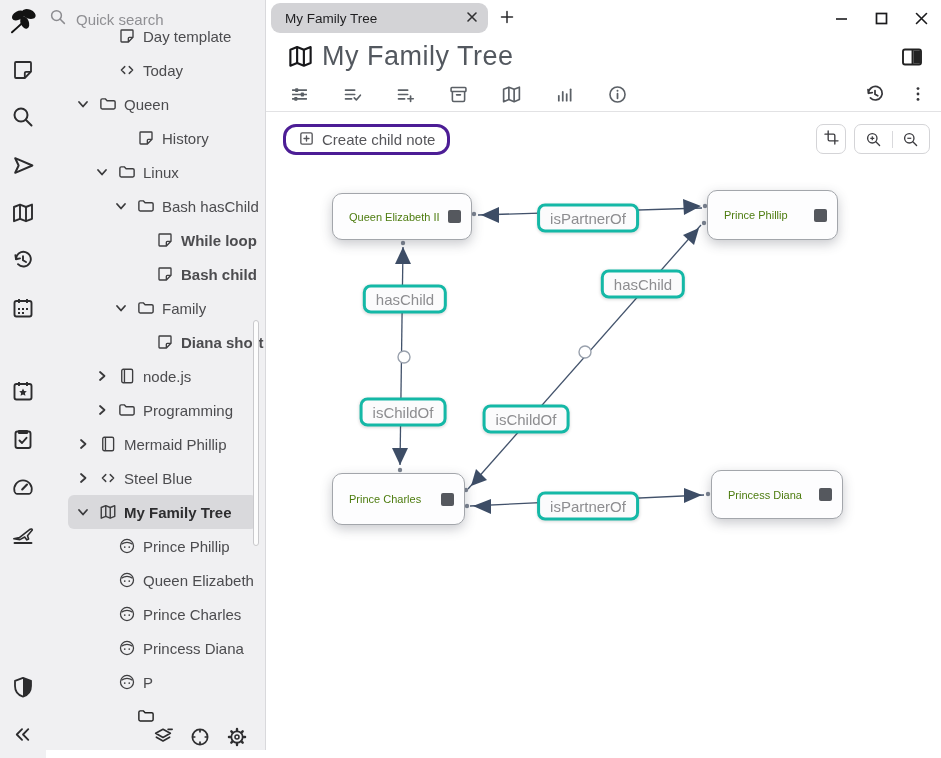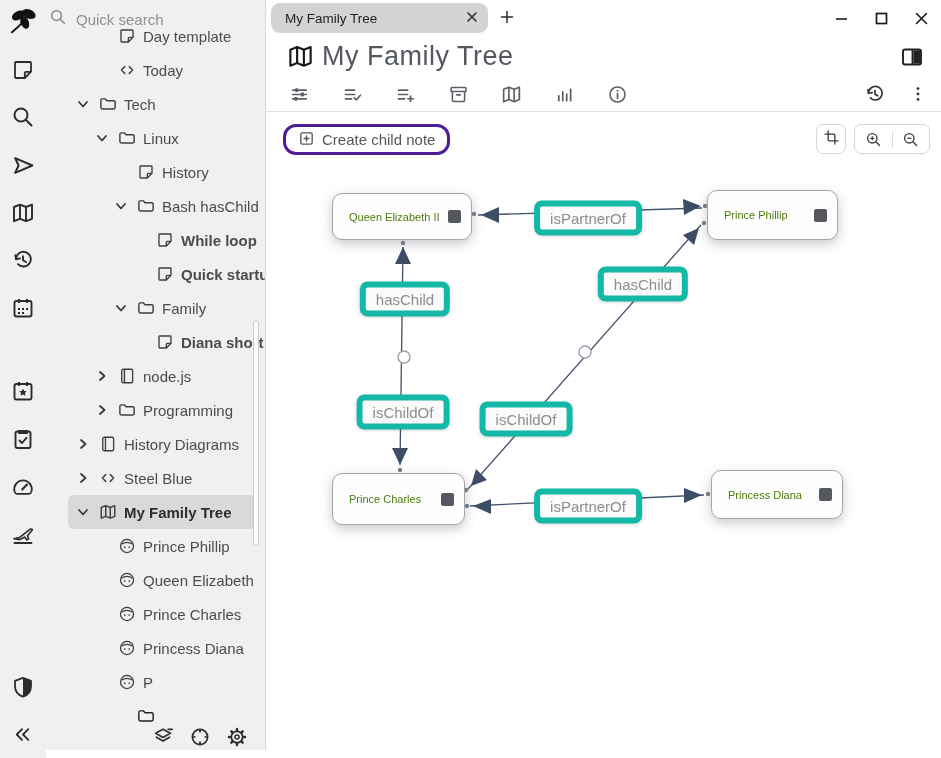--- a/index.html
+++ b/index.html
@@ -62,21 +62,21 @@
   .zoom-group .zg + .zg { border-left:1px solid #d9d9dc; }
 
   
   .map-layer { position:absolute; left:266px; top:160px; width:675px; height:598px; background:#fff; }
   .edge-svg { position:absolute; left:0; top:0; pointer-events:none; }
   .node { position:absolute; display:flex; align-items:center; background:#fdfdfe;
     border:1px solid #a3a6ab; border-radius:10px; box-shadow:0 4px 12px rgba(60,64,80,.28);
     padding:0 10px 0 16px; cursor:pointer; }
   .node .nlabel { font-size:11px; color:#4d7c0f; flex:1; }
   .node .nhandle { width:13px; height:13px; background:#55585e; border-radius:2px; margin-left:8px; cursor:pointer; }
-  .elabel { position:absolute; transform:translate(-50%,-50%); background:#fbfbfc; border:6px solid #14b8a6;
+  .elabel { position:absolute; transform:translate(-50%,-50%); background:#fbfbfc; border:3px solid #14b8a6;
     border-radius:8px; padding:3px 10px; font-size:15px; color:#8d8d90; box-shadow:0 1px 3px rgba(0,0,0,.13); cursor:pointer; }
 </style>
 </head>
 <body>
 
 <svg width="0" height="0" style="position:absolute">
   <defs>
     <g id="ic-chev-down">
         <path d="M3 5 L7 9.5 L11 5" fill="none" stroke="currentColor" stroke-width="1.8" stroke-linecap="round" stroke-linejoin="round"></path>
       </g>
@@ -351,115 +351,115 @@
       </div>
     <div class="trow lvl1">
         <span class="exp">
           <svg width="14" height="14" viewBox="0 0 14 14">
             <use href="#ic-chev-down"></use>
           </svg>
         </span>
         <span class="tic"><svg width="18" height="18" viewBox="0 0 24 24">
             <use href="#ic-folder"></use>
           </svg></span>
-        <span class="tlabel">Tech</span>
+        <span class="tlabel">Queen</span>
+      </div>
+    <div class="trow lvl3">
+        <span class="exp"></span>
+        <span class="tic"><svg width="18" height="18" viewBox="0 0 24 24">
+            <use href="#ic-note"></use>
+          </svg></span>
+        <span class="tlabel">History</span>
       </div>
     <div class="trow lvl2">
         <span class="exp">
           <svg width="14" height="14" viewBox="0 0 14 14">
             <use href="#ic-chev-down"></use>
           </svg>
         </span>
         <span class="tic"><svg width="18" height="18" viewBox="0 0 24 24">
             <use href="#ic-folder"></use>
           </svg></span>
         <span class="tlabel">Linux</span>
       </div>
     <div class="trow lvl3">
+        <span class="exp">
+          <svg width="14" height="14" viewBox="0 0 14 14">
+            <use href="#ic-chev-down"></use>
+          </svg>
+        </span>
+        <span class="tic"><svg width="18" height="18" viewBox="0 0 24 24">
+            <use href="#ic-folder"></use>
+          </svg></span>
+        <span class="tlabel">Bash hasChild</span>
+      </div>
+    <div class="trow lvl4">
         <span class="exp"></span>
         <span class="tic"><svg width="18" height="18" viewBox="0 0 24 24">
             <use href="#ic-note"></use>
           </svg></span>
-        <span class="tlabel">History</span>
+        <span class="tlabel">While loop</span>
+      </div>
+    <div class="trow lvl4">
+        <span class="exp"></span>
+        <span class="tic"><svg width="18" height="18" viewBox="0 0 24 24">
+            <use href="#ic-note"></use>
+          </svg></span>
+        <span class="tlabel">Bash child</span>
       </div>
     <div class="trow lvl3">
         <span class="exp">
           <svg width="14" height="14" viewBox="0 0 14 14">
             <use href="#ic-chev-down"></use>
           </svg>
         </span>
         <span class="tic"><svg width="18" height="18" viewBox="0 0 24 24">
             <use href="#ic-folder"></use>
           </svg></span>
-        <span class="tlabel">Bash hasChild</span>
+        <span class="tlabel">Family</span>
       </div>
     <div class="trow lvl4">
         <span class="exp"></span>
         <span class="tic"><svg width="18" height="18" viewBox="0 0 24 24">
             <use href="#ic-note"></use>
           </svg></span>
-        <span class="tlabel">While loop</span>
-      </div>
-    <div class="trow lvl4">
-        <span class="exp"></span>
-        <span class="tic"><svg width="18" height="18" viewBox="0 0 24 24">
-            <use href="#ic-note"></use>
-          </svg></span>
-        <span class="tlabel">Quick startu</span>
-      </div>
-    <div class="trow lvl3">
-        <span class="exp">
-          <svg width="14" height="14" viewBox="0 0 14 14">
-            <use href="#ic-chev-down"></use>
+        <span class="tlabel">Diana short</span>
+      </div>
+    <div class="trow lvl2">
+        <span class="exp">
+          <svg width="14" height="14" viewBox="0 0 14 14">
+            <use href="#ic-chev-right"></use>
+          </svg>
+        </span>
+        <span class="tic"><svg width="18" height="18" viewBox="0 0 24 24">
+            <use href="#ic-book"></use>
+          </svg></span>
+        <span class="tlabel">node.js</span>
+      </div>
+    <div class="trow lvl2">
+        <span class="exp">
+          <svg width="14" height="14" viewBox="0 0 14 14">
+            <use href="#ic-chev-right"></use>
           </svg>
         </span>
         <span class="tic"><svg width="18" height="18" viewBox="0 0 24 24">
             <use href="#ic-folder"></use>
           </svg></span>
-        <span class="tlabel">Family</span>
-      </div>
-    <div class="trow lvl4">
-        <span class="exp"></span>
-        <span class="tic"><svg width="18" height="18" viewBox="0 0 24 24">
-            <use href="#ic-note"></use>
-          </svg></span>
-        <span class="tlabel">Diana short</span>
-      </div>
-    <div class="trow lvl2">
+        <span class="tlabel">Programming</span>
+      </div>
+    <div class="trow lvl1">
         <span class="exp">
           <svg width="14" height="14" viewBox="0 0 14 14">
             <use href="#ic-chev-right"></use>
           </svg>
         </span>
         <span class="tic"><svg width="18" height="18" viewBox="0 0 24 24">
             <use href="#ic-book"></use>
           </svg></span>
-        <span class="tlabel">node.js</span>
-      </div>
-    <div class="trow lvl2">
-        <span class="exp">
-          <svg width="14" height="14" viewBox="0 0 14 14">
-            <use href="#ic-chev-right"></use>
-          </svg>
-        </span>
-        <span class="tic"><svg width="18" height="18" viewBox="0 0 24 24">
-            <use href="#ic-folder"></use>
-          </svg></span>
-        <span class="tlabel">Programming</span>
-      </div>
-    <div class="trow lvl1">
-        <span class="exp">
-          <svg width="14" height="14" viewBox="0 0 14 14">
-            <use href="#ic-chev-right"></use>
-          </svg>
-        </span>
-        <span class="tic"><svg width="18" height="18" viewBox="0 0 24 24">
-            <use href="#ic-book"></use>
-          </svg></span>
-        <span class="tlabel">History Diagrams</span>
+        <span class="tlabel">Mermaid Phillip</span>
       </div>
     <div class="trow lvl1">
         <span class="exp">
           <svg width="14" height="14" viewBox="0 0 14 14">
             <use href="#ic-chev-right"></use>
           </svg>
         </span>
         <span class="tic"><svg width="18" height="18" viewBox="0 0 24 24">
             <use href="#ic-code"></use>
           </svg></span>

